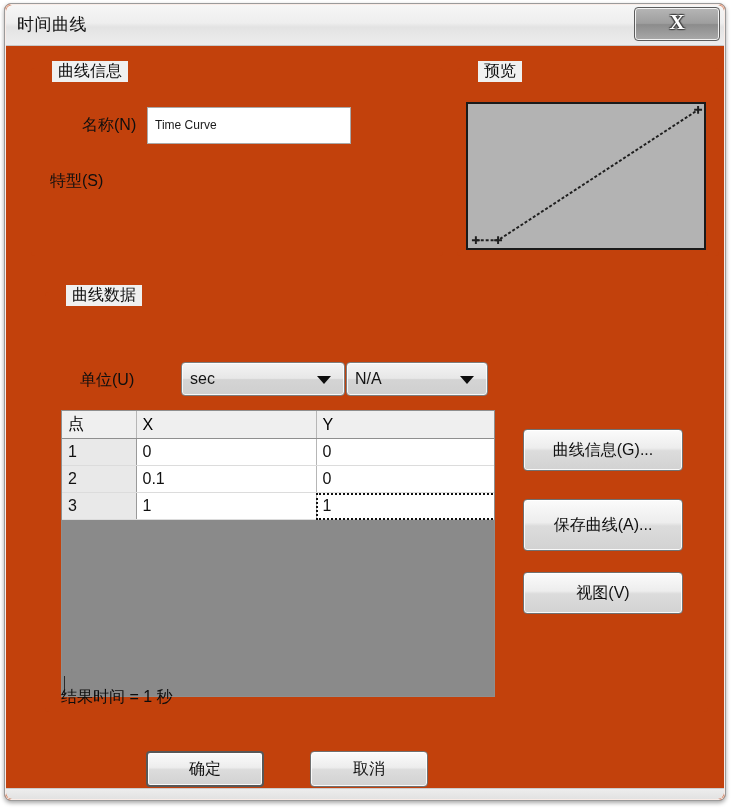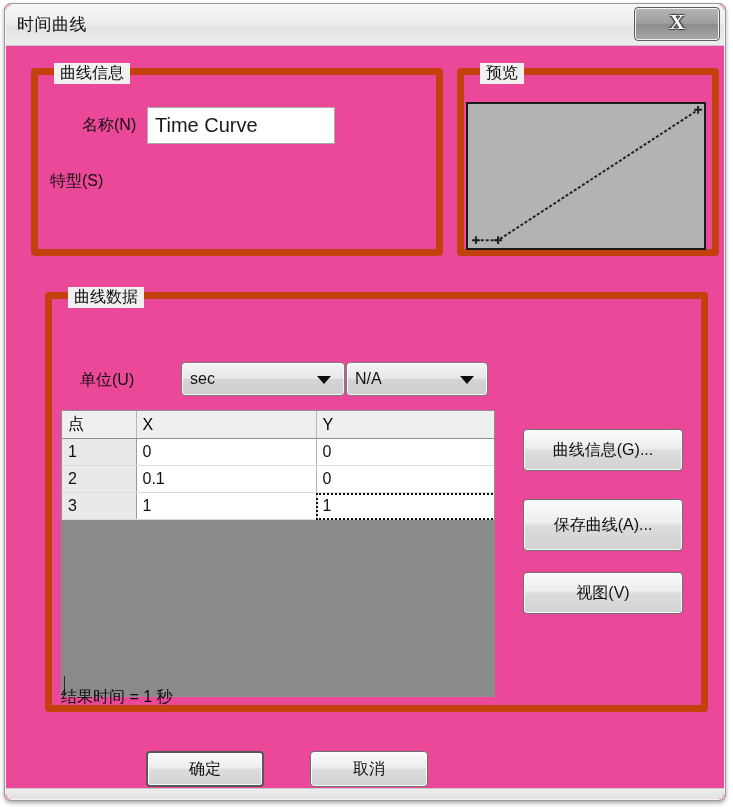--- a/index.html
+++ b/index.html
@@ -14,21 +14,21 @@
     font-family: "Liberation Sans", "DejaVu Sans", sans-serif;
   }
 
   
   #window {
     position: absolute;
     left: 4px;
     top: 3px;
     width: 722px;
     height: 798px;
-    background: #ec4899;
+    background: #c2410c;
     border: 1px solid #9a9a9a;
     border-radius: 7px;
     box-shadow: 0 2px 4px rgba(0,0,0,0.35), 0 0 0 1px rgba(255,255,255,0.9) inset;
     box-sizing: border-box;
   }
 
   
   #titlebar {
     position: absolute;
     left: 1px; top: 1px;
@@ -65,21 +65,21 @@
     font-size: 21px;
     font-weight: bold;
     color: #ffffff;
     text-shadow: 1px 1px 1px #444, -1px -1px 1px #444, 1px -1px 1px #444, -1px 1px 1px #444;
     font-family: "Liberation Serif", serif;
   }
 
   
   .group {
     position: absolute;
-    border: 7px solid #c2410c;
+    border: 5px solid #c2410c;
     border-radius: 4px;
     background: transparent;
     box-sizing: border-box;
   }
   .group-legend {
     position: absolute;
     top: -12px;
     left: 16px;
     background: #f0f0f0;
     padding: 0 6px;
@@ -99,26 +99,26 @@
     white-space: nowrap;
   }
   #lbl-name { left: 45px;  top: 111px; margin-left: 32px; }
   #lbl-type { left: 45px;  top: 167px; }
   #lbl-unit { left: 75px;  top: 366px; }
 
   #name-input {
     position: absolute;
     left: 142px;
     top: 103px;
-    width: 188px;
+    width: 204px;
     height: 37px;
     background: #ffffff;
     border: 1px solid #a9a9a9;
     box-sizing: border-box;
-    font-size: 20px;
+    font-size: 12px;
     color: #1a1a1a;
     padding: 0 7px;
     line-height: 35px;
     font-family: "Liberation Sans", sans-serif;
     outline: none;
   }
 
   .combo {
     position: absolute;
     box-sizing: border-box;

